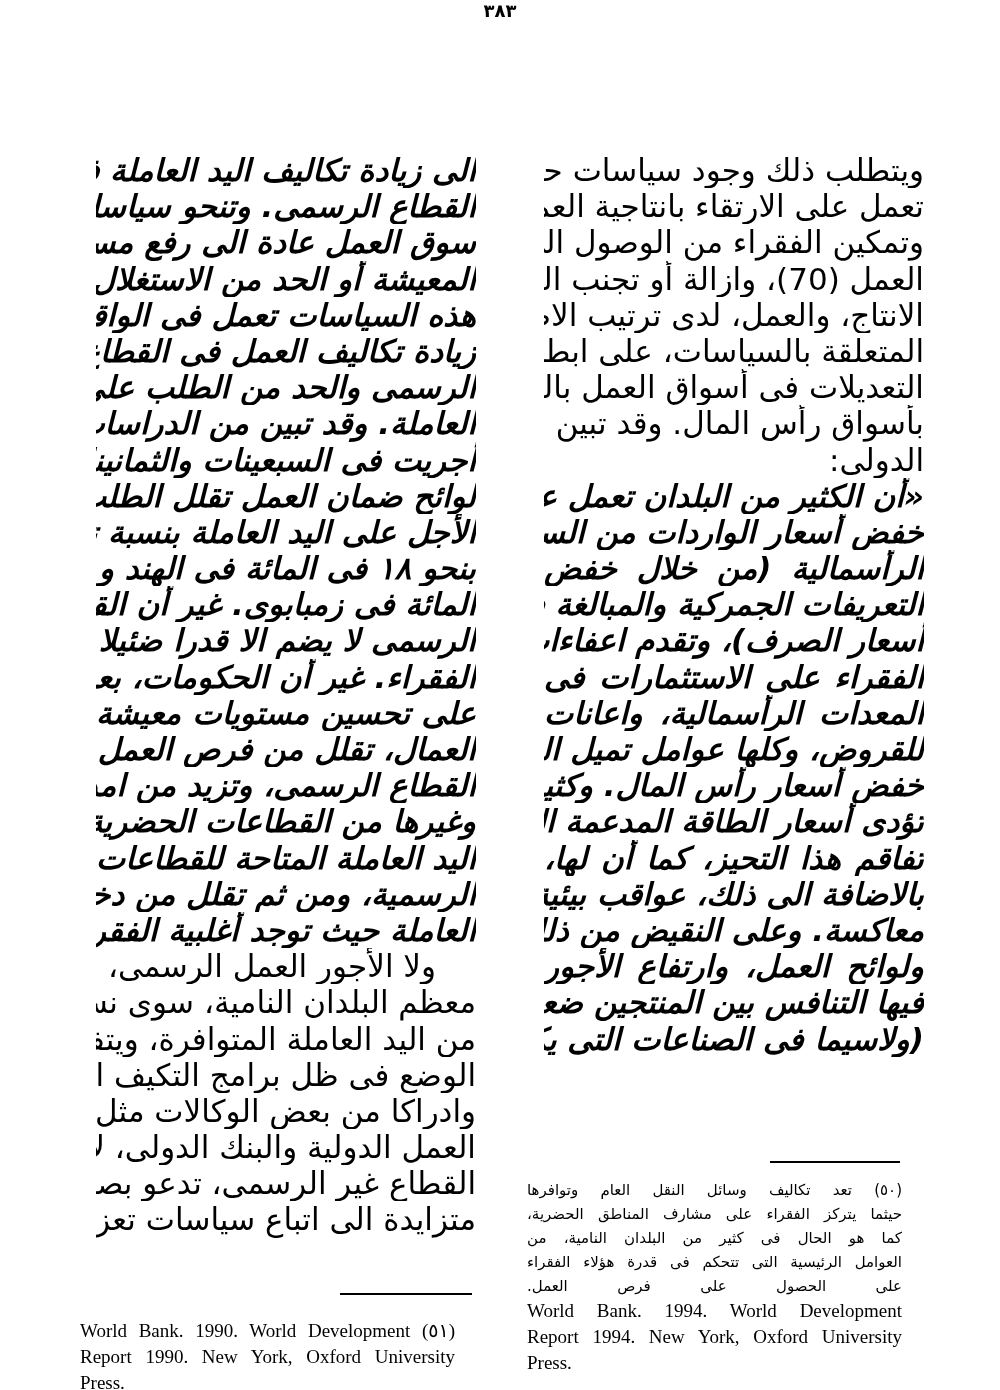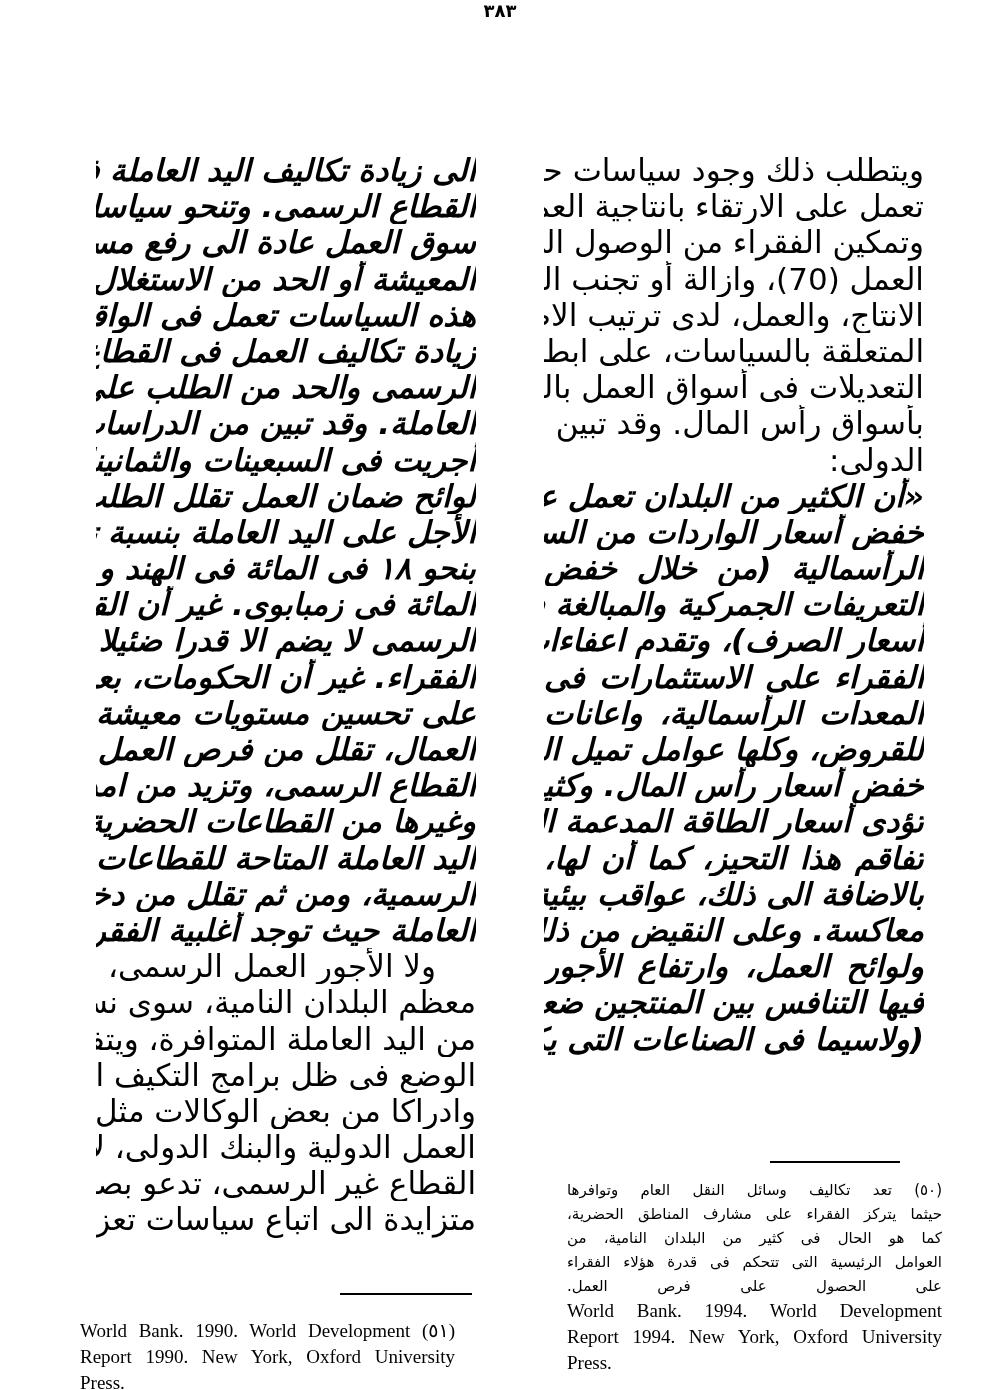--- a/index.html
+++ b/index.html
@@ -22,21 +22,21 @@
     .line.italic { font-style: italic; font-weight: bold; }
     .line.indent { padding-right: 40px; }
     .rule {
       position: absolute; height: 2px; background: #000;
     }
     .rule-right { left: 770px; width: 130px; top: 1161px; }
     .rule-left { left: 340px; width: 132px; top: 1293px; }
     .footnote {
       position: absolute; width: 375px;
     }
-    .fn-right { left: 527px; top: 1178px; margin-left: 40px; }
+    .fn-right { left: 527px; top: 1178px; }
     .fn-left { left: 80px; top: 1310px; margin-top: 8px; }
     .fn-ar {
       direction: rtl; font-family: "DejaVu Sans", sans-serif; font-size: 15px;
       height: 24px; line-height: 24px; display: block; white-space: nowrap;
       text-align: justify; text-align-last: justify; overflow: hidden;
     }
     .fn-en {
       direction: ltr; font-family: "Liberation Serif", serif; font-size: 19px;
       height: 26px; line-height: 26px; display: block; white-space: nowrap;
       text-align: justify; text-align-last: justify; overflow: hidden;

